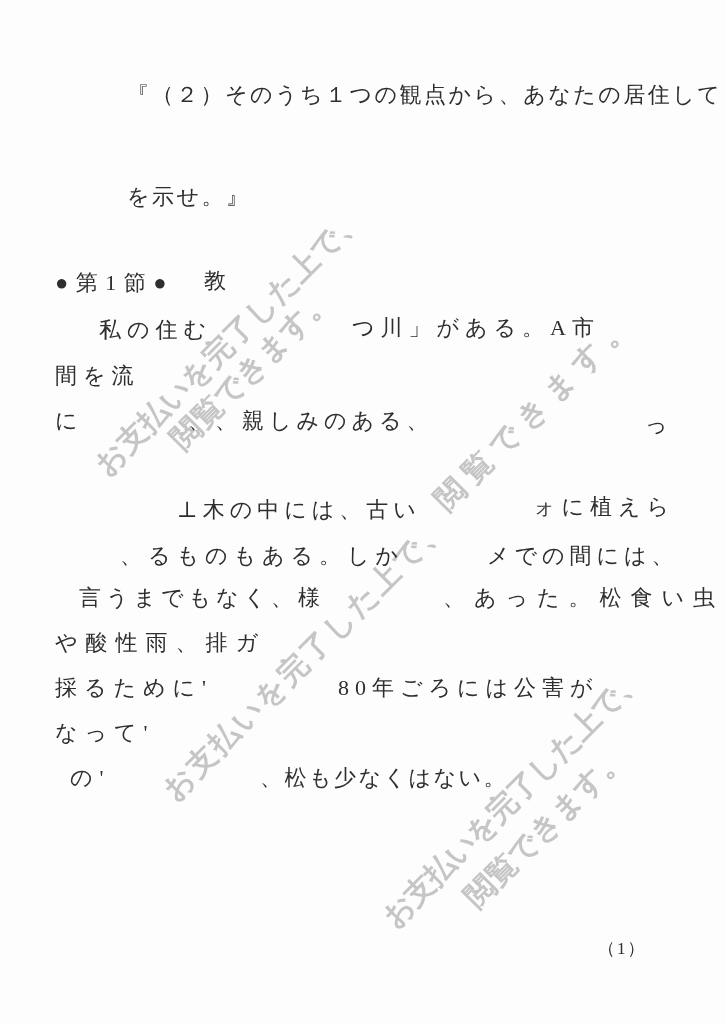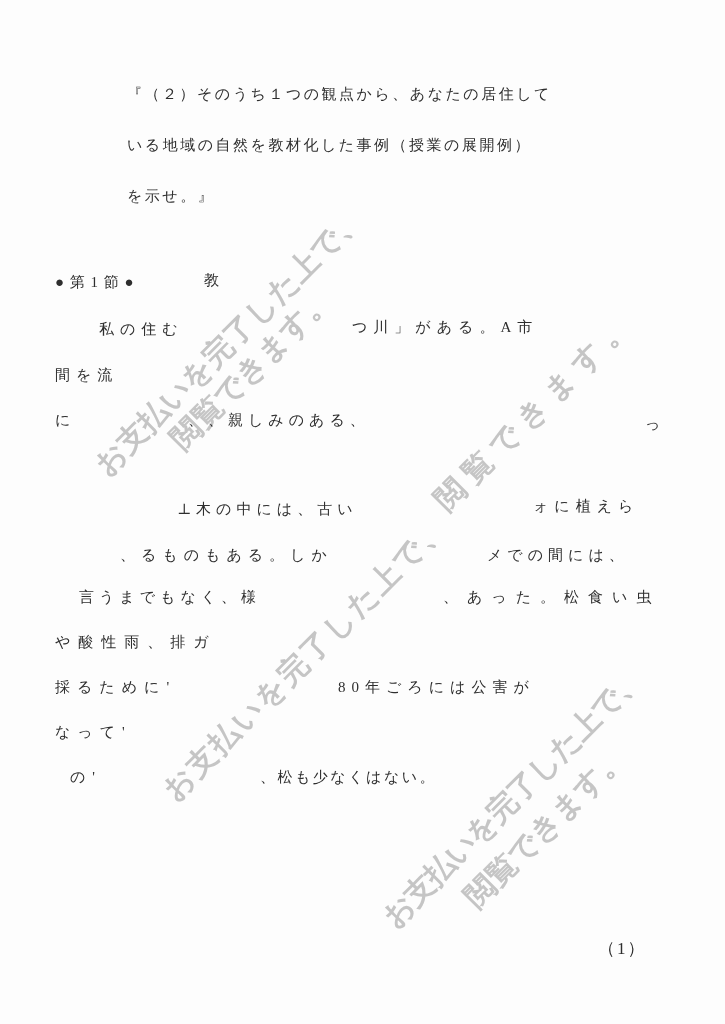--- a/index.html
+++ b/index.html
@@ -21,21 +21,21 @@
     font-family: "Liberation Serif", "DejaVu Serif", serif;
   }
   .layer {
     position: absolute;
     inset: 0;
   }
   .frag {
     position: absolute;
     white-space: pre;
     color: var(--text-color);
-    font-size: 15px;
+    font-size: 22px;
     line-height: 19px;
   }
   .wm {
     position: absolute;
     white-space: pre;
     font-family: "Liberation Sans", "DejaVu Sans", sans-serif;
     font-weight: bold;
     color: var(--wm-color);
     font-size: 30px;
     line-height: 30px;
@@ -62,21 +62,20 @@
   <div class="layer" id="wm-layer">
       <div class="wm" style="left: 100px; top: 455px; letter-spacing: 0px;">お支払いを完了した上で、</div>
       <div class="wm" style="left: 176px; top: 429px; letter-spacing: 0px;">閲覧できます。</div>
       <div class="wm" style="left: 440px; top: 490px; letter-spacing: 8px;">閲覧できます。</div>
       <div class="wm" style="left: 168px; top: 780px; letter-spacing: 2px;">お支払いを完了した上で、</div>
       <div class="wm" style="left: 388px; top: 907px; letter-spacing: -1px;">お支払いを完了した上で、</div>
       <div class="wm" style="left: 470px; top: 887px; letter-spacing: 0px;">閲覧できます。</div>
     </div>
   <div class="layer" id="text-layer">
       <div class="frag" style="left: 127px; top: 85px; letter-spacing: 2.5px;">『（２）そのうち１つの観点から、あなたの居住して</div>
-      <div class="frag" style="left: 127px; top: 136px; letter-spacing: 2.5px;">いる地域の自然を教材化した事例（授業の展開例）</div>
       <div class="frag" style="left: 127px; top: 187px; letter-spacing: 2.5px;">を示せ。』</div>
       <div class="frag" style="left: 55px; top: 273px; letter-spacing: 1px;">● 第 1 節 ●</div>
       <div class="frag" style="left: 204px; top: 271px; letter-spacing: 0px;">教</div>
       <div class="frag" style="left: 99px; top: 320px; letter-spacing: 6px;">私の住む</div>
       <div class="frag" style="left: 352px; top: 318px; letter-spacing: 6px;">つ川」がある。A市</div>
       <div class="frag" style="left: 55px; top: 366px; letter-spacing: 6px;">間を流</div>
       <div class="frag" style="left: 55px; top: 411px; letter-spacing: 6px;">に</div>
       <div class="frag" style="left: 188px; top: 411px; letter-spacing: 5px;">、、親しみのある、</div>
       <div class="frag" style="left: 645px; top: 415px; letter-spacing: 0px;">っ</div>
       <div class="frag" style="left: 177px; top: 500px; letter-spacing: 5px;">⊥木の中には、古い</div>

